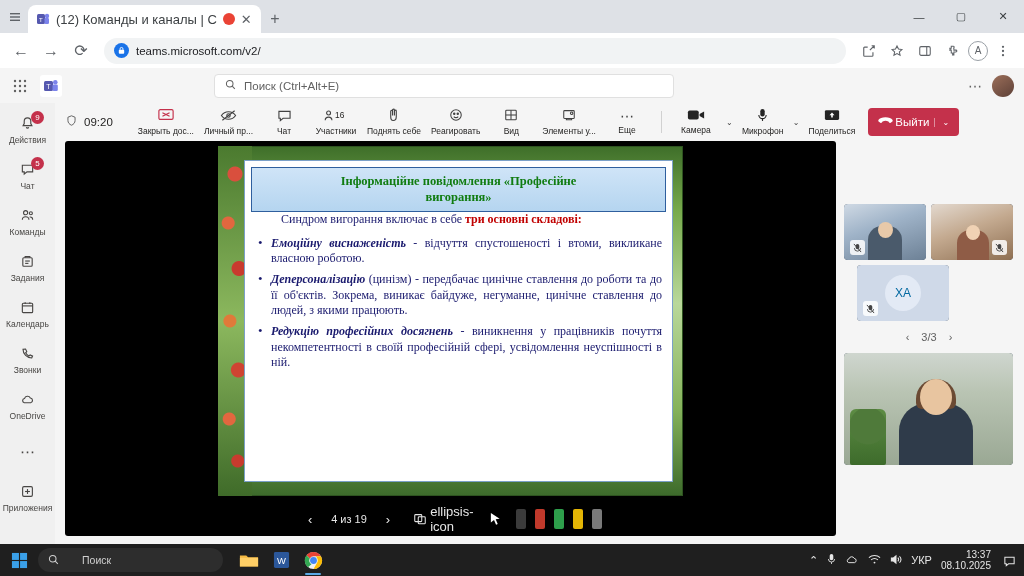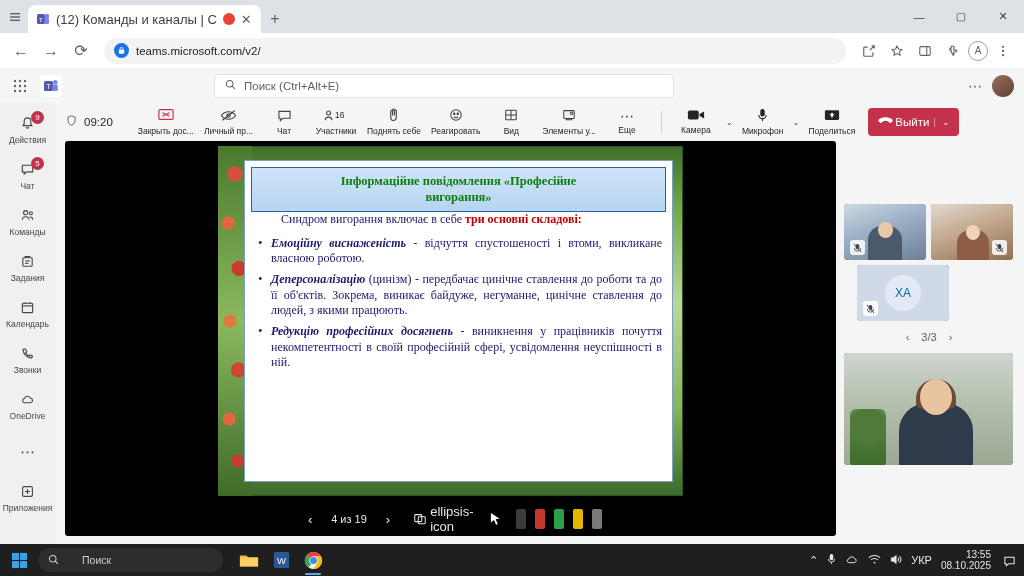--- a/index.html
+++ b/index.html
@@ -787,21 +787,21 @@
       </span>
       <span class="tray-ico">
         <svg width="12" height="11" viewBox="0 0 13 11" fill="none" stroke="#e6e6e6" stroke-width="1.1">
             <path d="M1.5 4h2l3-2.5v8L3.5 7h-2z" fill="#e6e6e6"></path>
             <path d="M8.5 3.5a3 3 0 0 1 0 4"></path>
             <path d="M10.3 2a5.2 5.2 0 0 1 0 7"></path>
           </svg>
       </span>
       <span class="tray-ico">УКР</span>
       <span class="tray-clock">
-        <div>13:55</div>
+        <div>13:37</div>
         <div>08.10.2025</div>
       </span>
       <span class="notif">
         <svg width="13" height="13" viewBox="0 0 14 14" fill="none" stroke="#e6e6e6" stroke-width="1.1">
             <path d="M2 3.5h10v7H6l-2.5 2v-2H2z"></path>
           </svg>
       </span>
     </div>
   </div>
 

